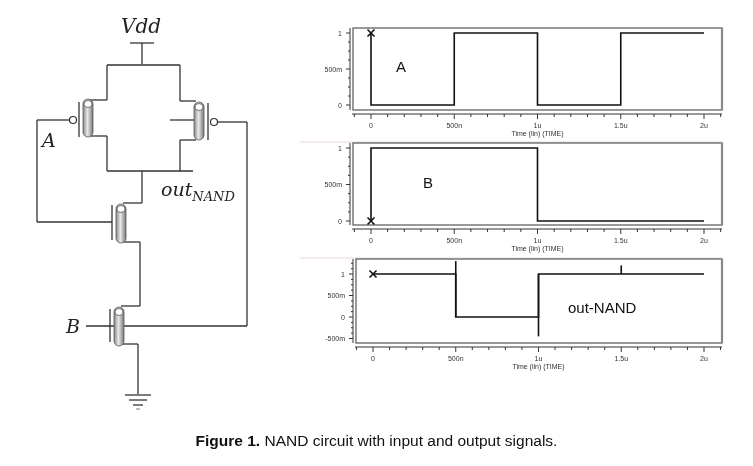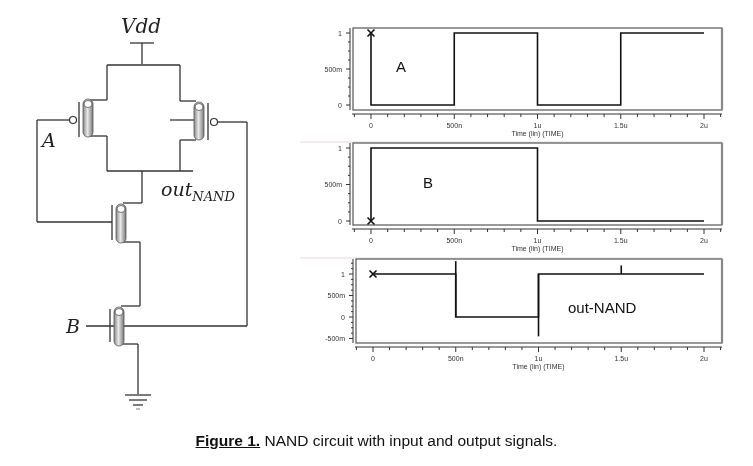--- a/index.html
+++ b/index.html
@@ -1,20 +1,20 @@
 <!DOCTYPE html>
 <html><head>
 <meta charset="utf-8">
 <style>
   html,body{margin:0;padding:0;background:#fff;}
   body{width:753px;height:466px;position:relative;overflow:hidden;font-family:"Liberation Sans",sans-serif;}
   svg text{font-family:"Liberation Sans",sans-serif;}
   .serif{font-family:"DejaVu Serif","Liberation Serif",serif;font-style:italic;}
   #caption{position:absolute;left:0;width:753px;top:432px;text-align:center;font-size:15.5px;color:#111;}
-  #caption b{font-weight:bold;text-decoration:underline;}
+  #caption b{font-weight:bold;}
 </style>
 </head>
 <body>
 
 <svg width="300" height="420" style="position:absolute;left:0;top:0;" xmlns="http://www.w3.org/2000/svg">
   <defs>
     <linearGradient id="tgrad" x1="0" y1="0" x2="1" y2="0">
       <stop offset="0" stop-color="#888"></stop>
       <stop offset="0.45" stop-color="#e8e8e8"></stop>
       <stop offset="1" stop-color="#777"></stop>

